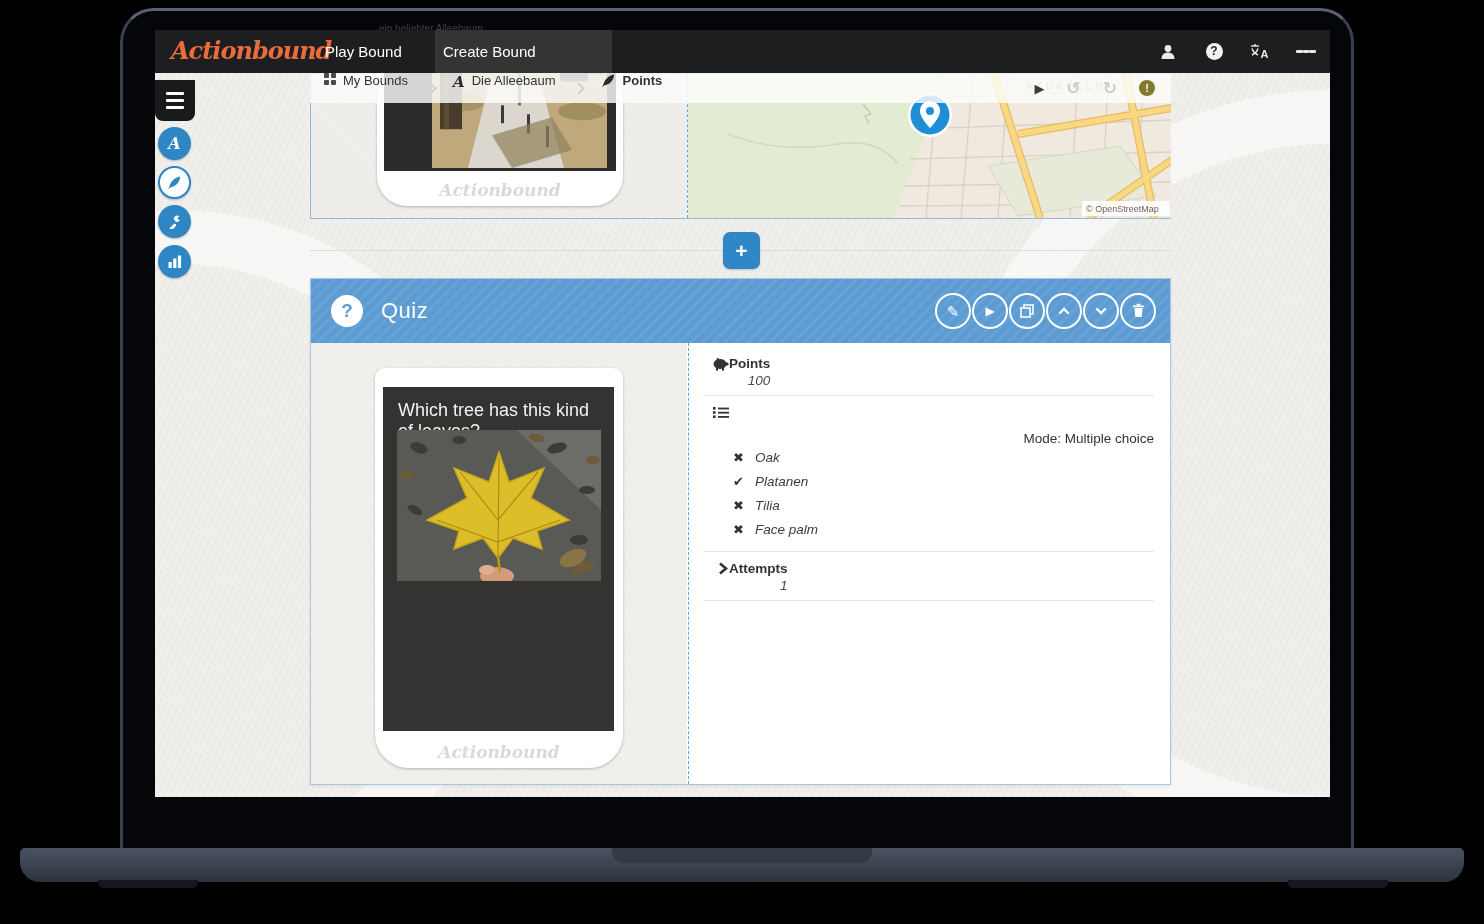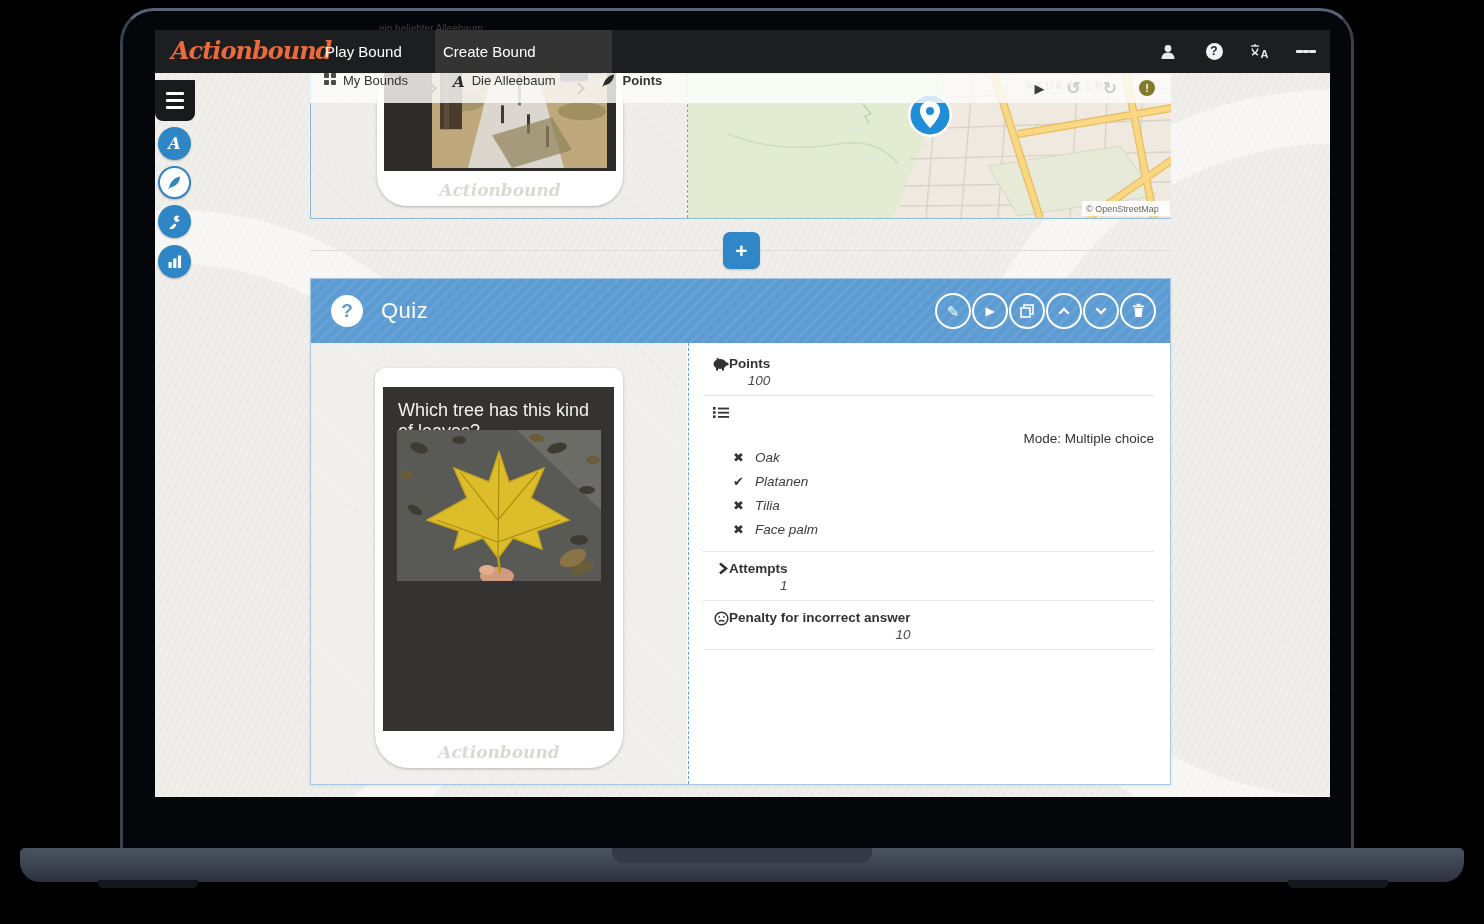--- a/index.html
+++ b/index.html
@@ -386,34 +386,20 @@
                 <svg width="12" height="13" viewBox="0 0 12 13">
                   <polyline points="3,1.5 9,6.5 3,11.5" fill="none" stroke="#333" stroke-width="2.6"></polyline>
                 </svg>
               </span>
               <div class="dtxt">
                 <div class="lbl">Attempts</div>
                 <div class="val">1</div>
               </div>
             </div>
 
-            <div class="drow bordered">
-              <span class="dicon">
-                <svg width="15" height="15" viewBox="0 0 15 15">
-                  <circle cx="7.5" cy="7.5" r="6.3" fill="none" stroke="#333" stroke-width="1.5"></circle>
-                  <circle cx="5.2" cy="5.8" r="0.9" fill="#333"></circle>
-                  <circle cx="9.8" cy="5.8" r="0.9" fill="#333"></circle>
-                  <path d="M4.7,10.4 Q7.5,8.6 10.3,10.4" fill="none" stroke="#333" stroke-width="1.3"></path>
-                </svg>
-              </span>
-              <div class="dtxt">
-                <div class="lbl">Penalty for incorrect answer</div>
-                <div class="val">10</div>
-              </div>
-            </div>
 
           </div>
         </div>
       </div>
 
       <div class="navbar">
         <div class="nav-see-through"></div>
         <div class="nav-logo">Actionbound</div>
         <div class="nav-link play">Play Bound</div>
         <div class="nav-link create">Create Bound</div>

